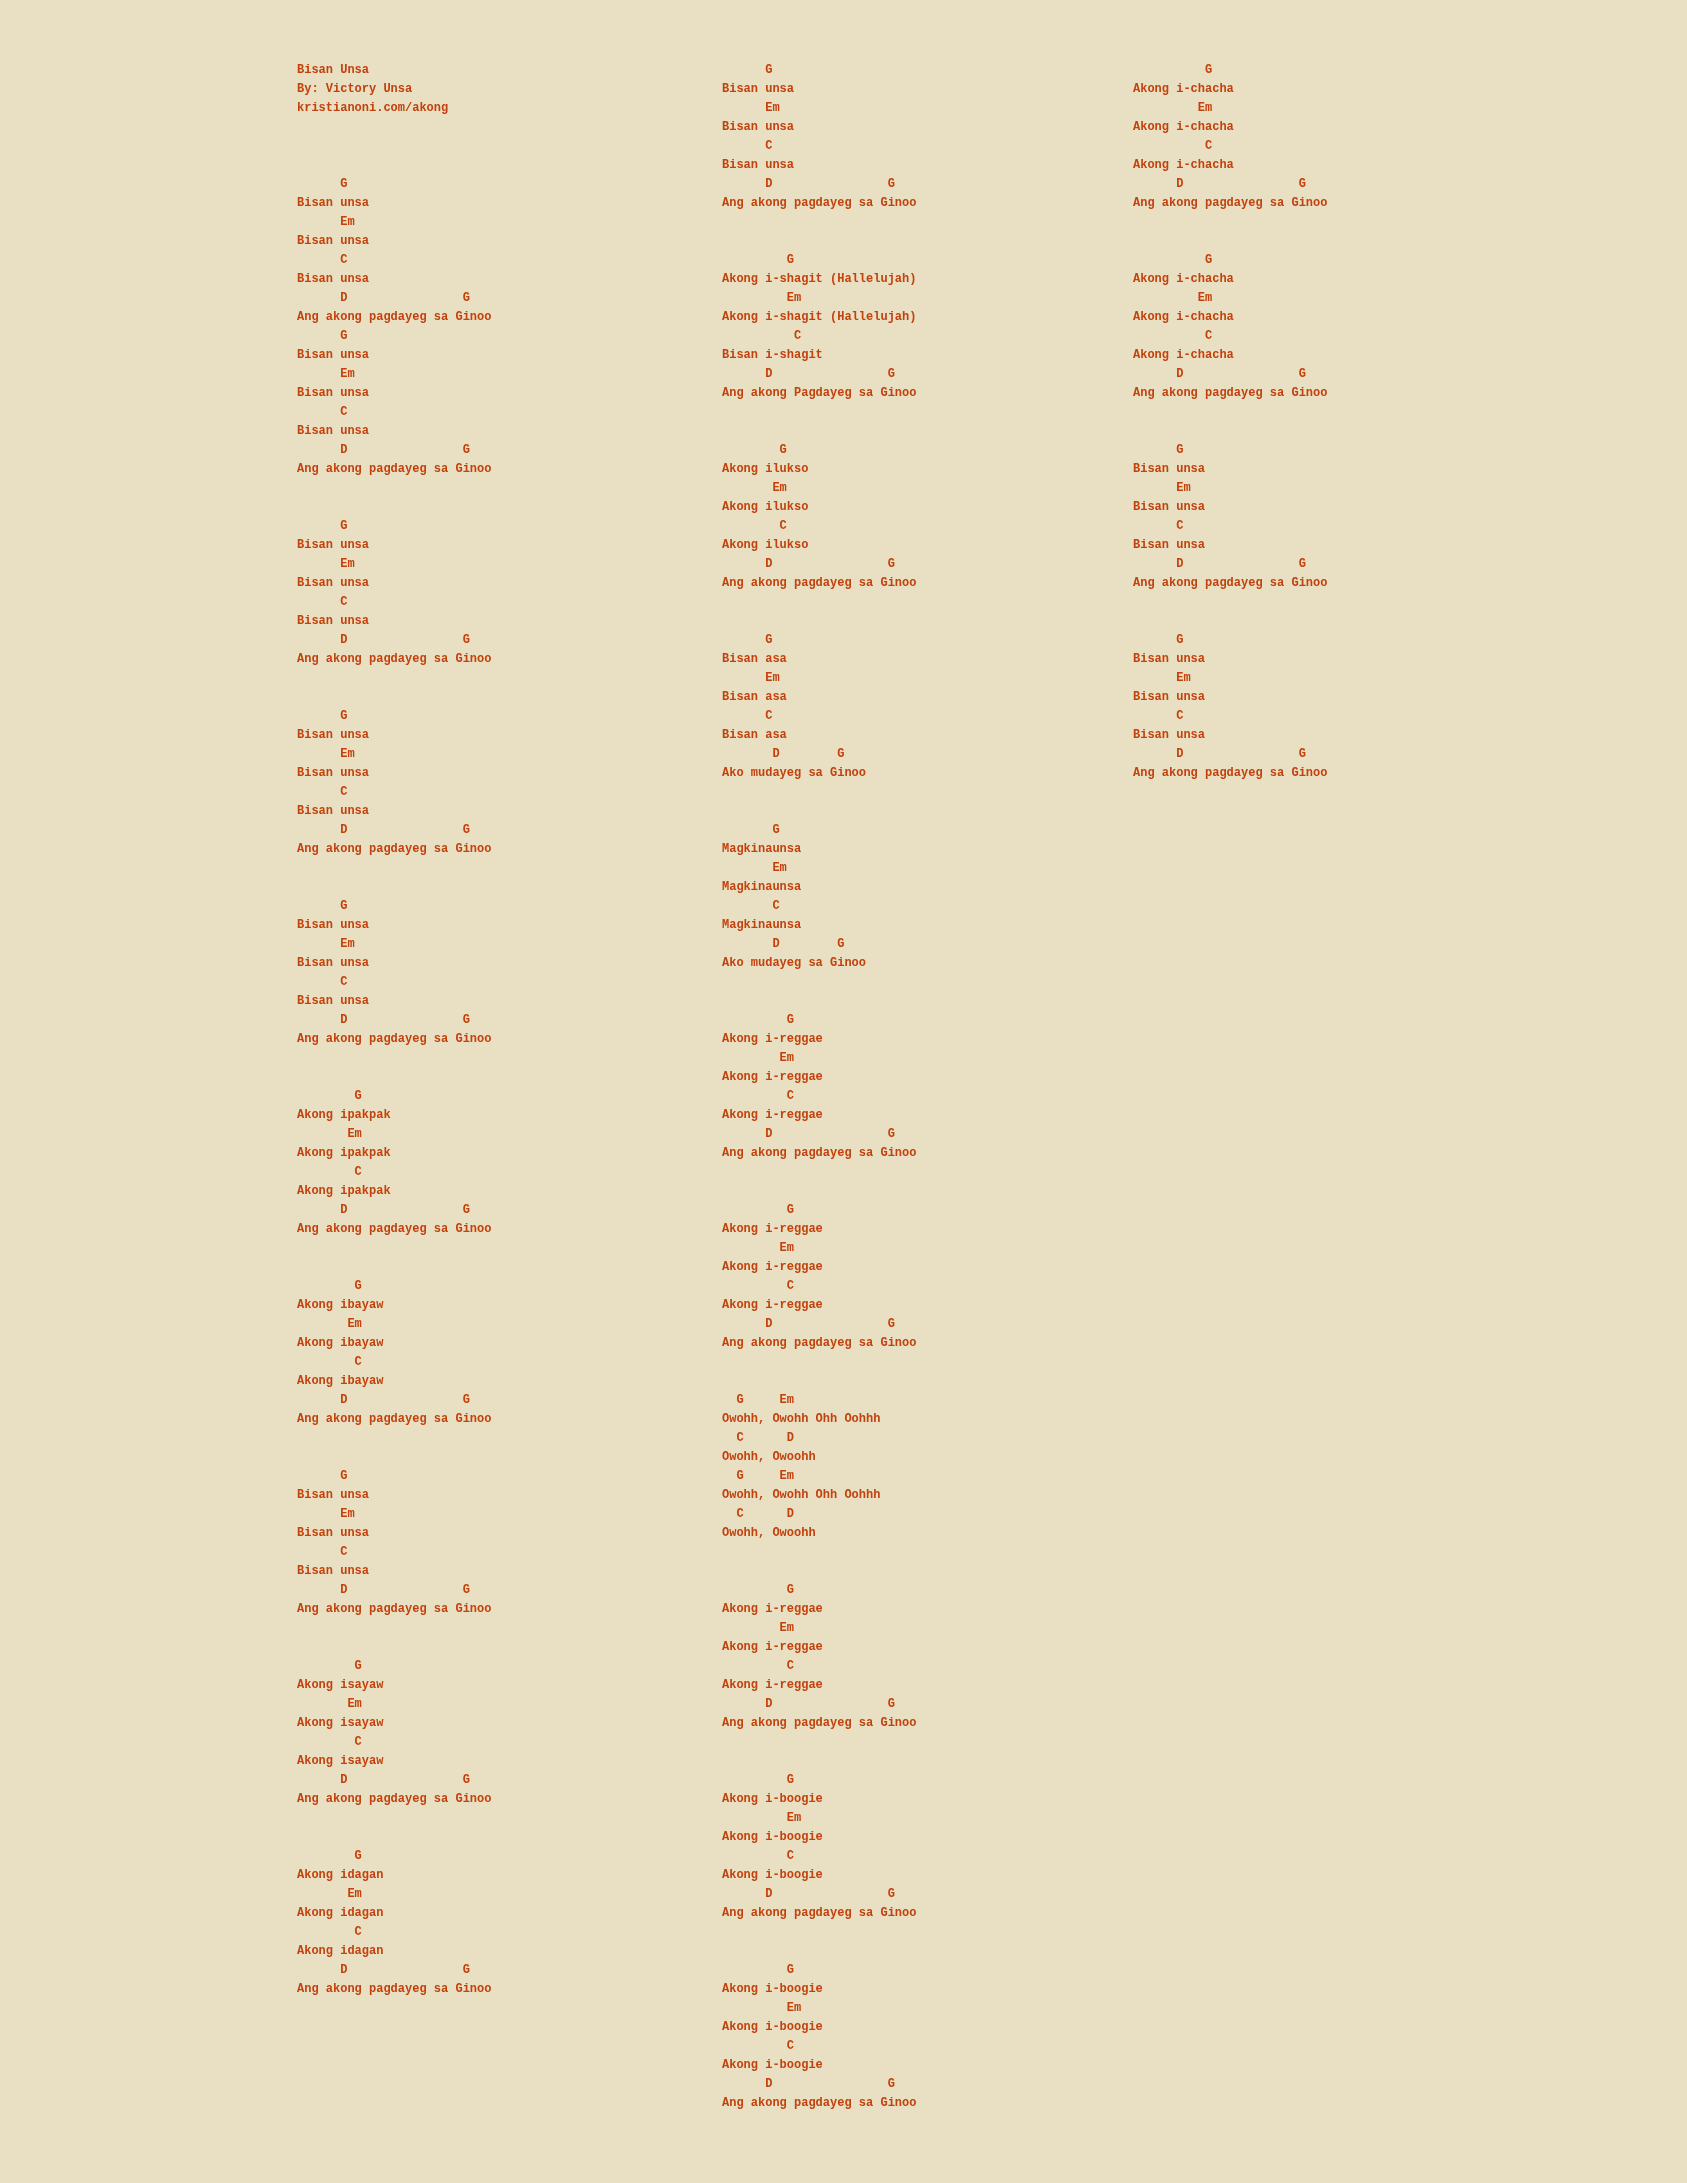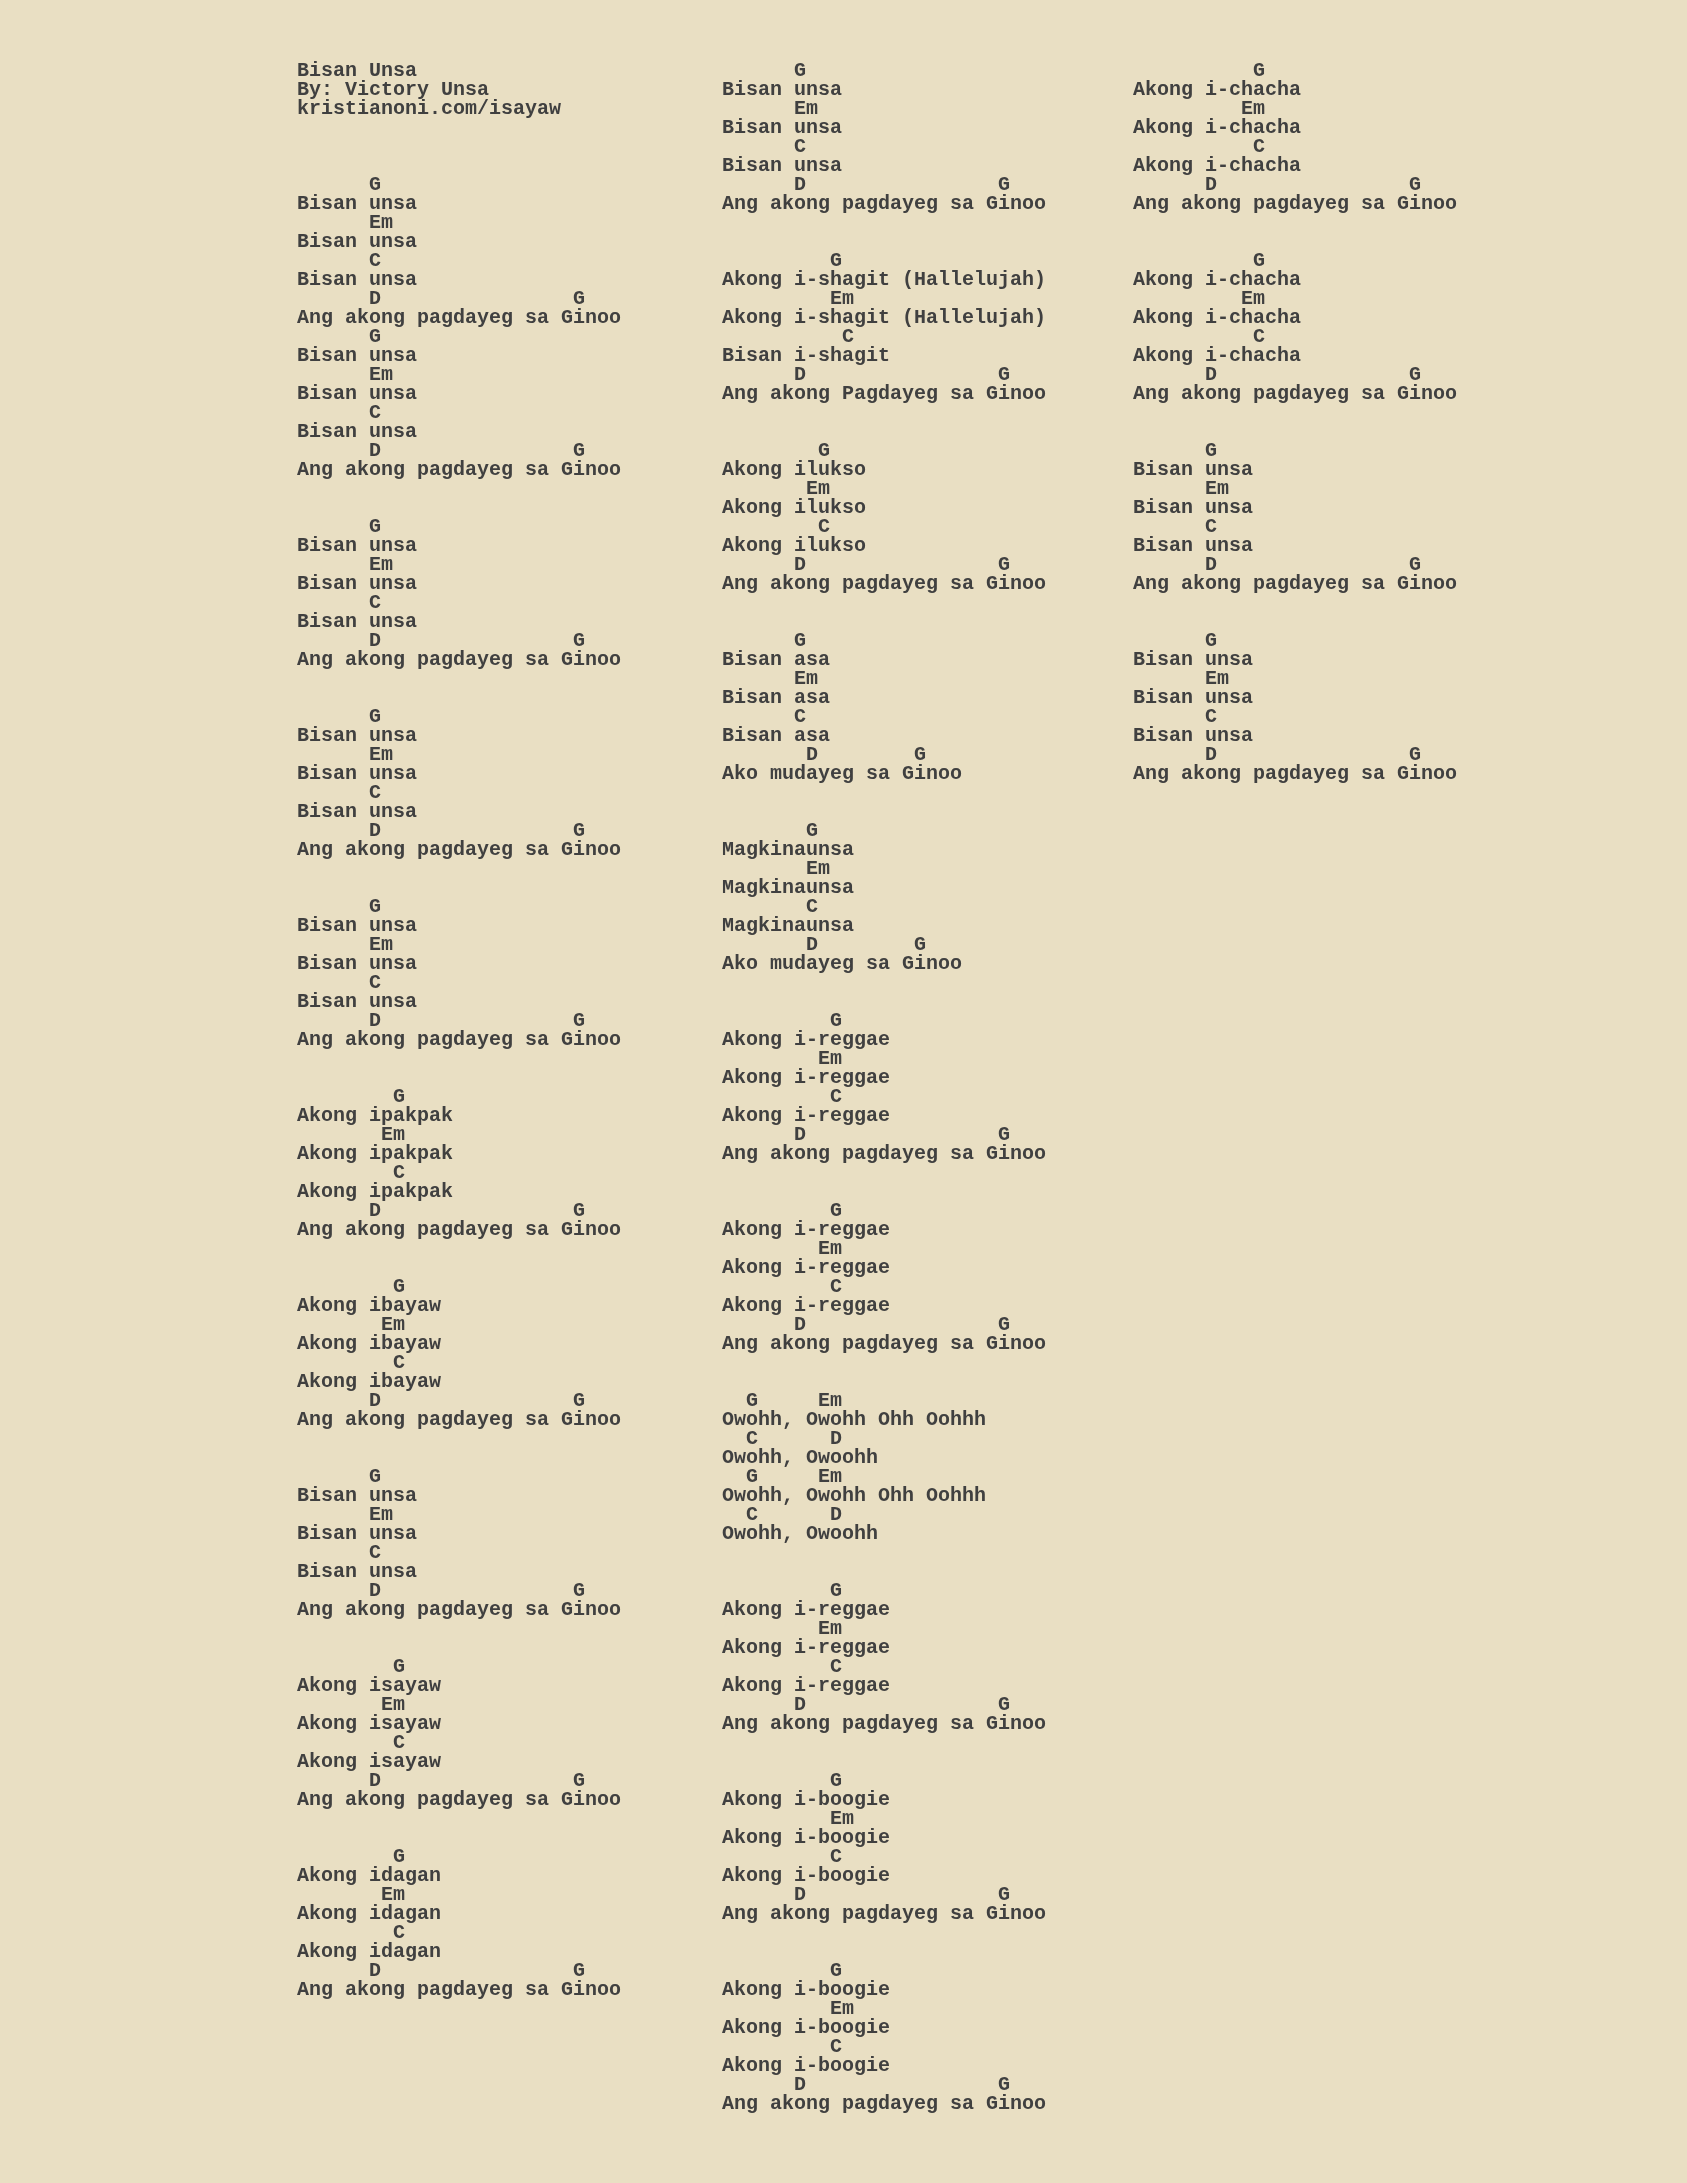--- a/index.html
+++ b/index.html
@@ -11,40 +11,40 @@
     height: 2183px;
     background: #E9DFC3;
     position: relative;
     overflow: hidden;
   }
   .sheet-column {
     position: absolute;
     top: 61px;
     font-family: "Liberation Mono", "DejaVu Sans Mono", monospace;
     font-weight: bold;
-    font-size: 20px;
+    font-size: 12px;
     line-height: 19px;
-    color: #404040;
+    color: #c2410c;
   }
   .sheet-column .line {
     display: block;
     height: 19px;
     white-space: pre;
   }
   #col-1 { left: 297px; }
   #col-2 { left: 722px; }
   #col-3 { left: 1133px; }
 </style>
 </head>
 <body>
 
 <div class="sheet-column" id="col-1">
     <span class="line">Bisan Unsa</span>
     <span class="line">By: Victory Unsa</span>
-    <span class="line">kristianoni.com/isayaw</span>
+    <span class="line">kristianoni.com/akong</span>
     <span class="line"></span>
     <span class="line"></span>
     <span class="line"></span>
     <span class="line">      G</span>
     <span class="line">Bisan unsa</span>
     <span class="line">      Em</span>
     <span class="line">Bisan unsa</span>
     <span class="line">      C</span>
     <span class="line">Bisan unsa</span>
     <span class="line">      D                G</span>

